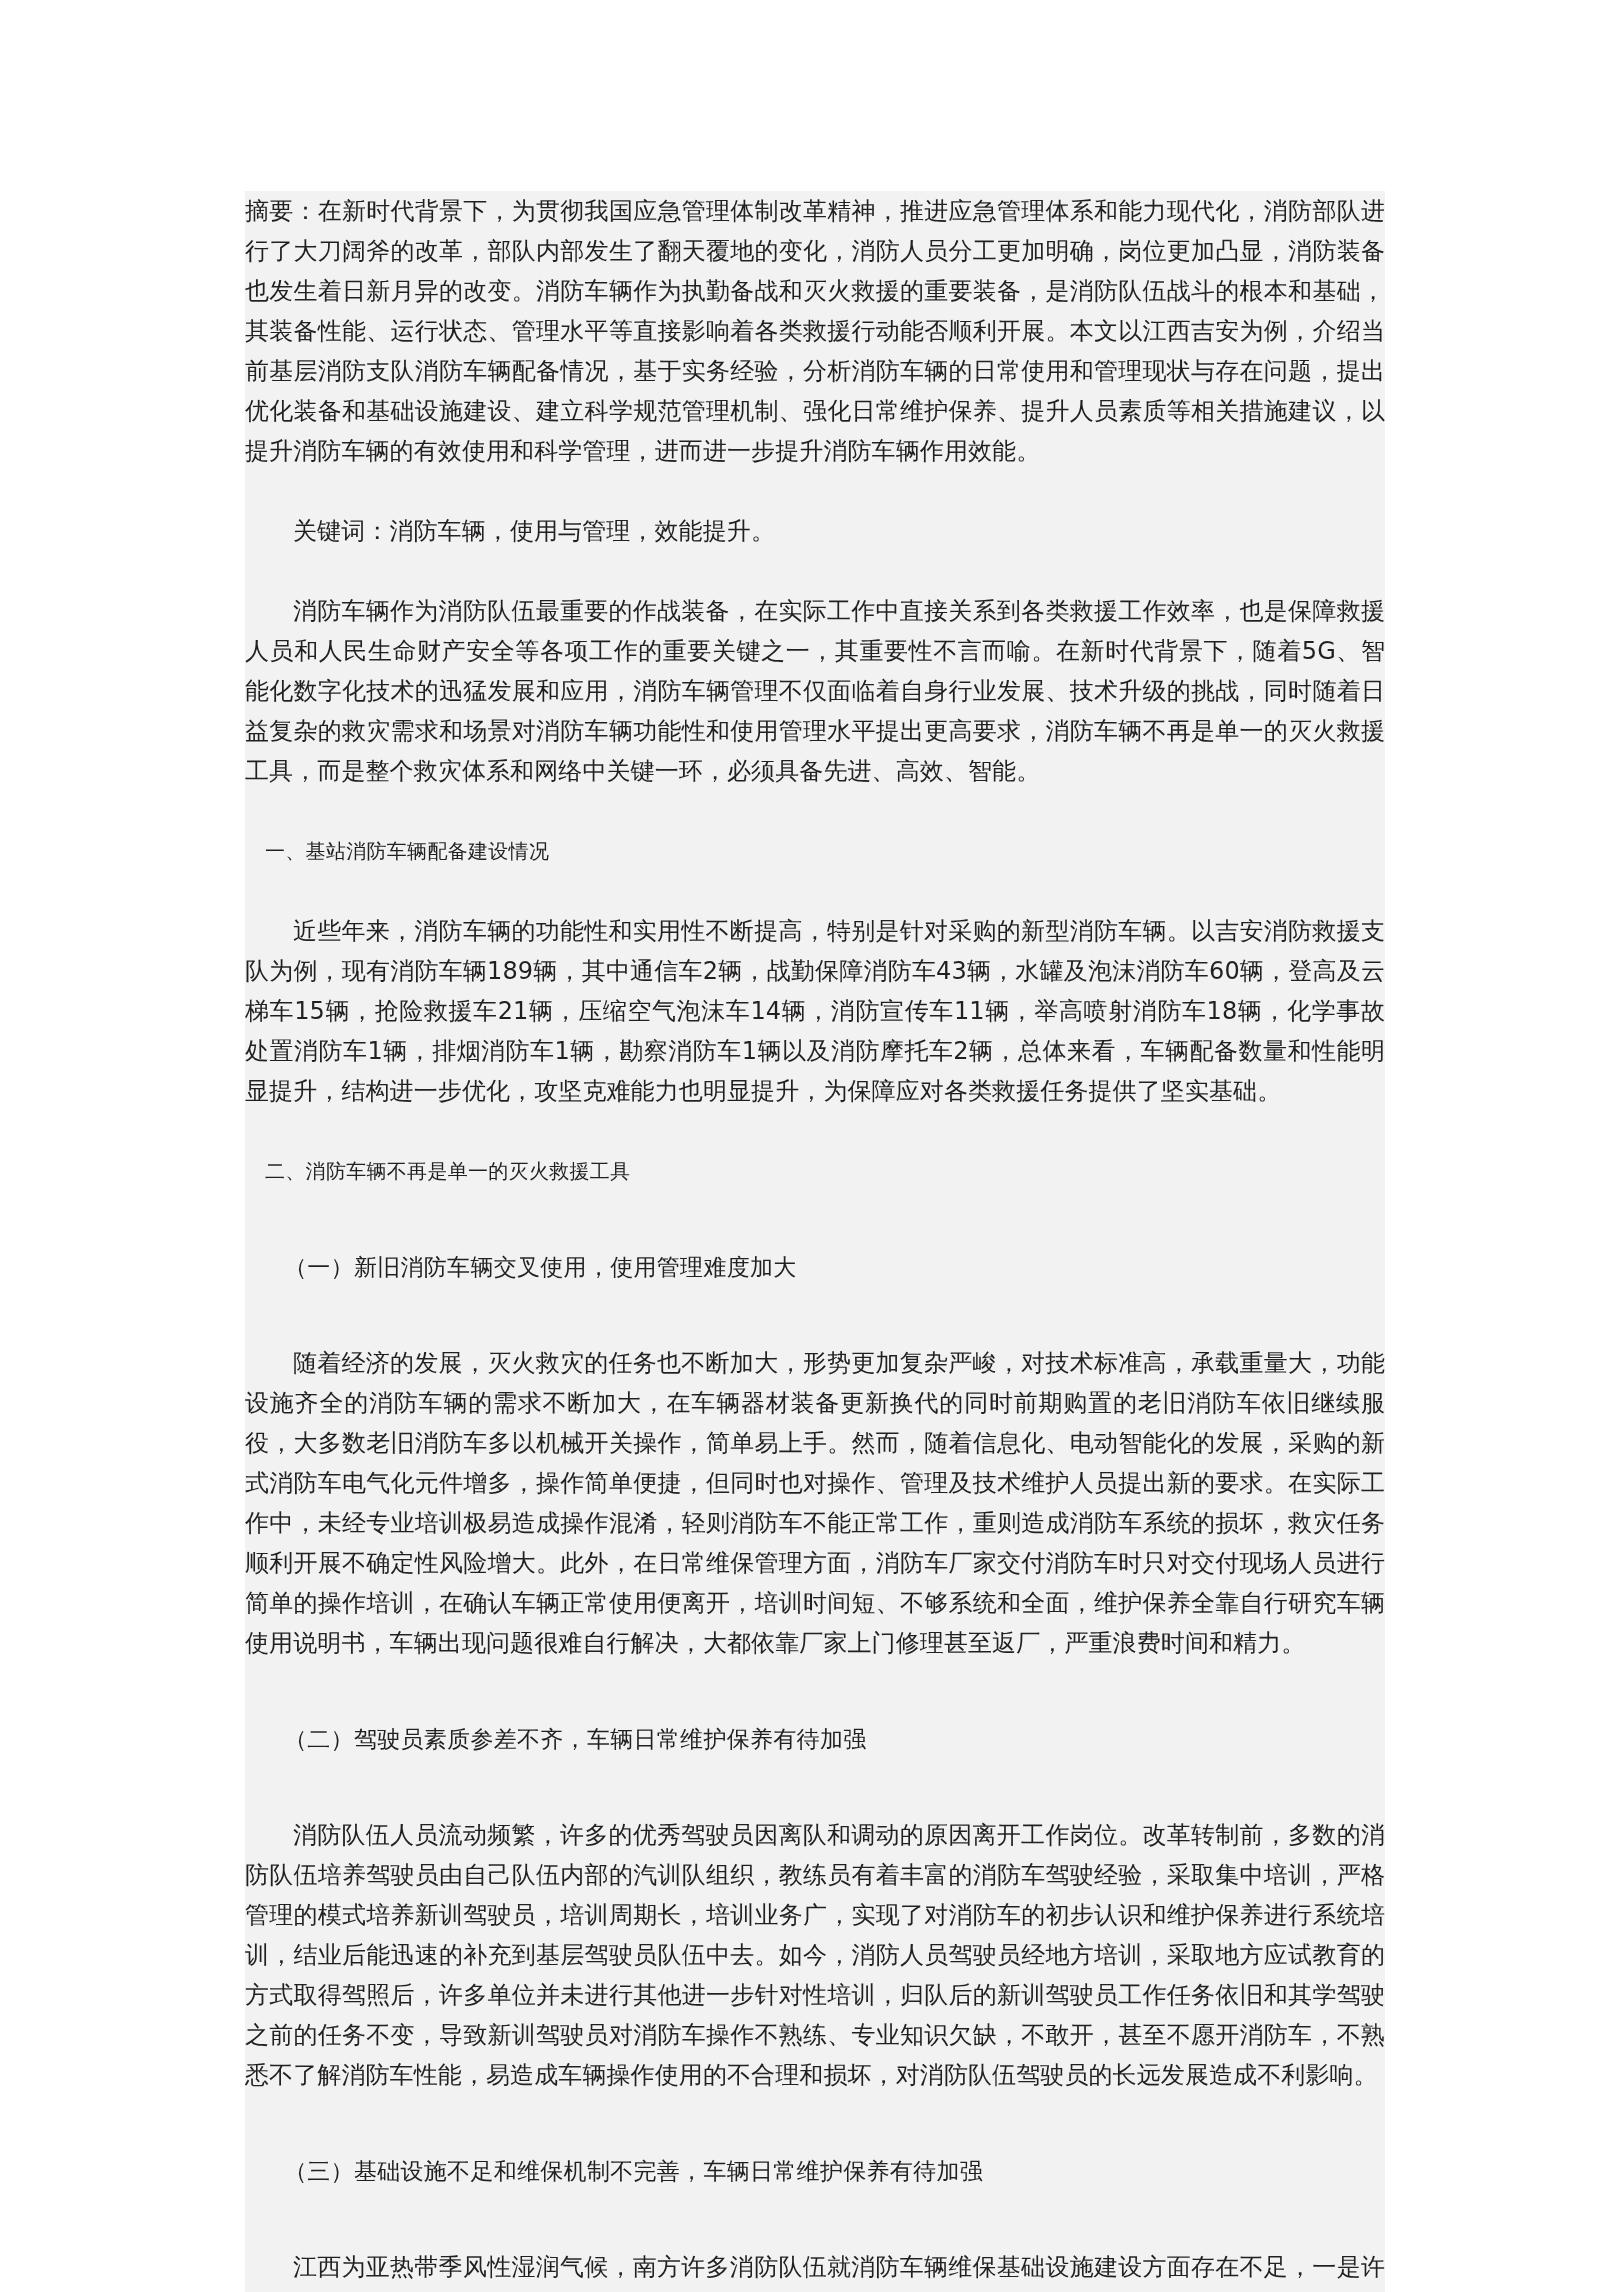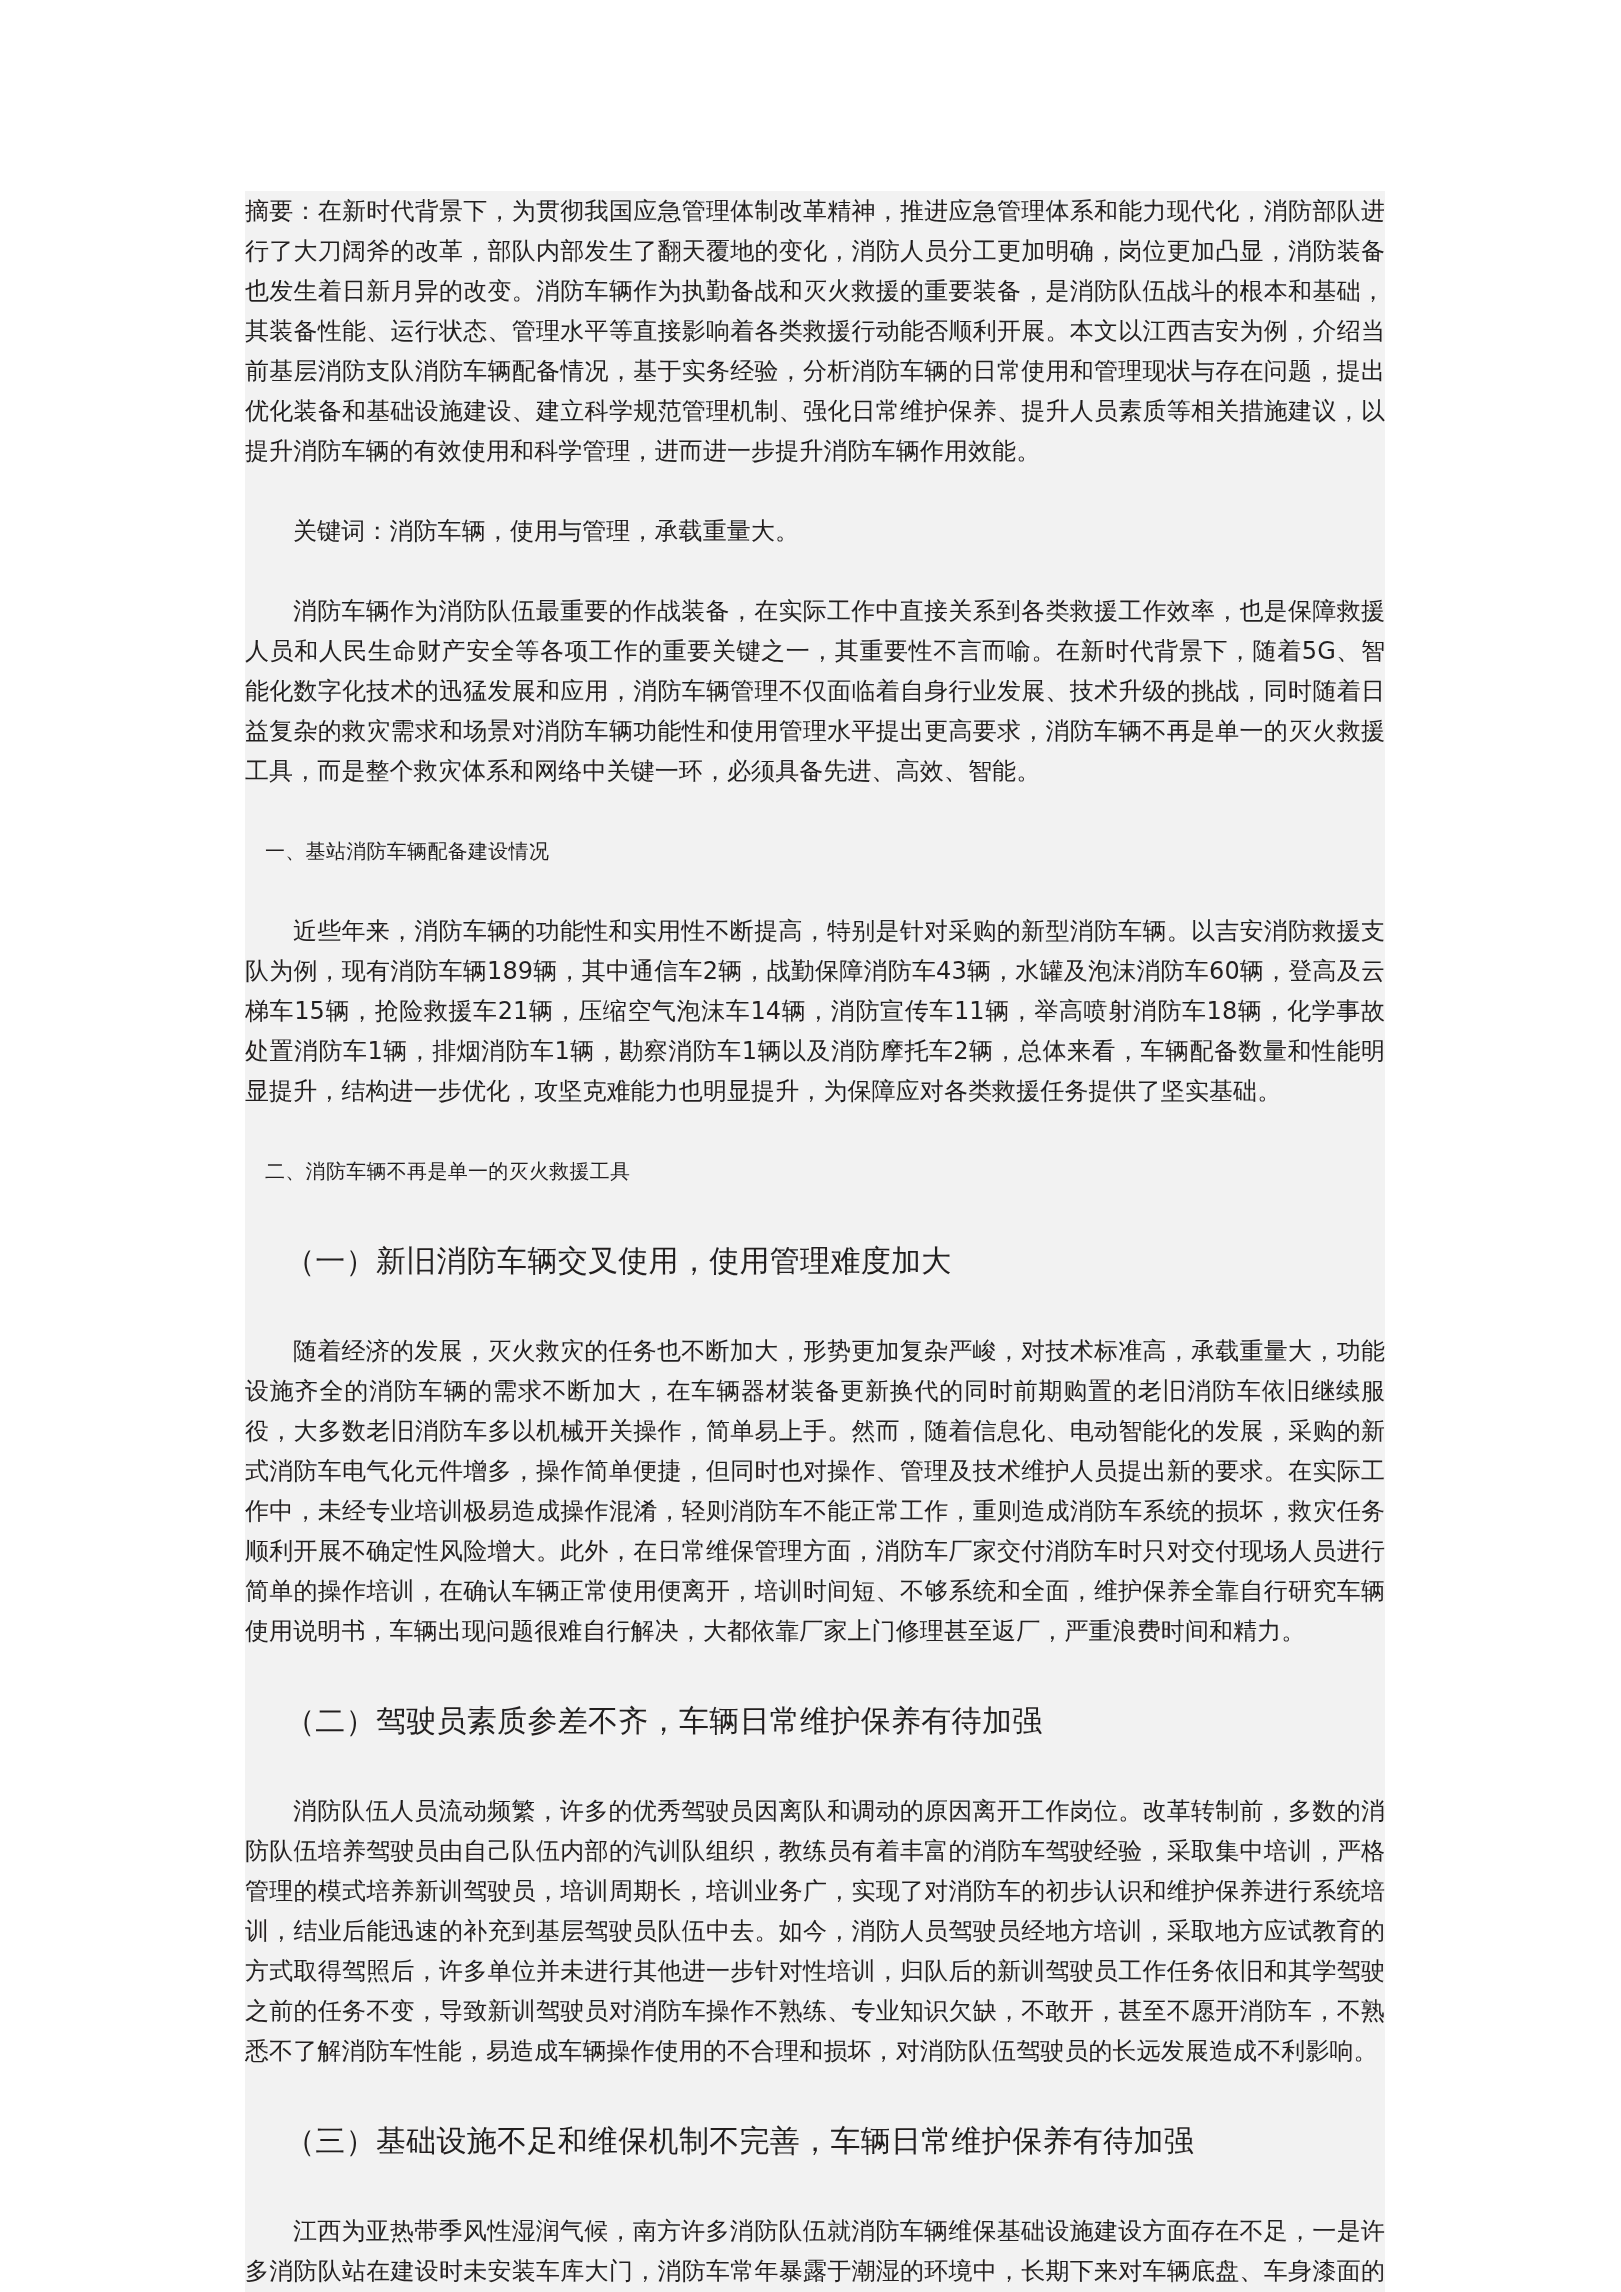--- a/index.html
+++ b/index.html
@@ -56,22 +56,22 @@
     margin: 0;
     font-size: 20px;
     line-height: 40px;
     color: #221f1f;
     text-indent: 1em;
     font-weight: 400;
     letter-spacing: 0.3px;
   }
 
   p.subheading {
-    margin: 10px;
-    font-size: 30px;
+    margin: 16px;
+    font-size: 23px;
     line-height: 40px;
     color: #221f1f;
     text-indent: 1em;
     font-weight: 400;
     letter-spacing: 0.3px;
   }
 
   .gap {
     height: 40px;
   }
@@ -81,21 +81,21 @@
 
 <div class="page">
 
   <div class="doc-body">
     <div class="doc-inner">
 
       <p class="para">摘要：在新时代背景下，为贯彻我国应急管理体制改革精神，推进应急管理体系和能力现代化，消防部队进行了大刀阔斧的改革，部队内部发生了翻天覆地的变化，消防人员分工更加明确，岗位更加凸显，消防装备也发生着日新月异的改变。消防车辆作为执勤备战和灭火救援的重要装备，是消防队伍战斗的根本和基础，其装备性能、运行状态、管理水平等直接影响着各类救援行动能否顺利开展。本文以江西吉安为例，介绍当前基层消防支队消防车辆配备情况，基于实务经验，分析消防车辆的日常使用和管理现状与存在问题，提出优化装备和基础设施建设、建立科学规范管理机制、强化日常维护保养、提升人员素质等相关措施建议，以提升消防车辆的有效使用和科学管理，进而进一步提升消防车辆作用效能。</p>
 
       <div class="gap"></div>
 
-      <p class="para indent">关键词：消防车辆，使用与管理，承载重量大。</p>
+      <p class="para indent">关键词：消防车辆，使用与管理，效能提升。</p>
 
       <div class="gap"></div>
 
       <p class="para indent">消防车辆作为消防队伍最重要的作战装备，在实际工作中直接关系到各类救援工作效率，也是保障救援人员和人民生命财产安全等各项工作的重要关键之一，其重要性不言而喻。在新时代背景下，随着5G、智能化数字化技术的迅猛发展和应用，消防车辆管理不仅面临着自身行业发展、技术升级的挑战，同时随着日益复杂的救灾需求和场景对消防车辆功能性和使用管理水平提出更高要求，消防车辆不再是单一的灭火救援工具，而是整个救灾体系和网络中关键一环，必须具备先进、高效、智能。</p>
 
       <div class="gap"></div>
 
       <p class="heading">一、基站消防车辆配备建设情况</p>
 
       <div class="gap"></div>

